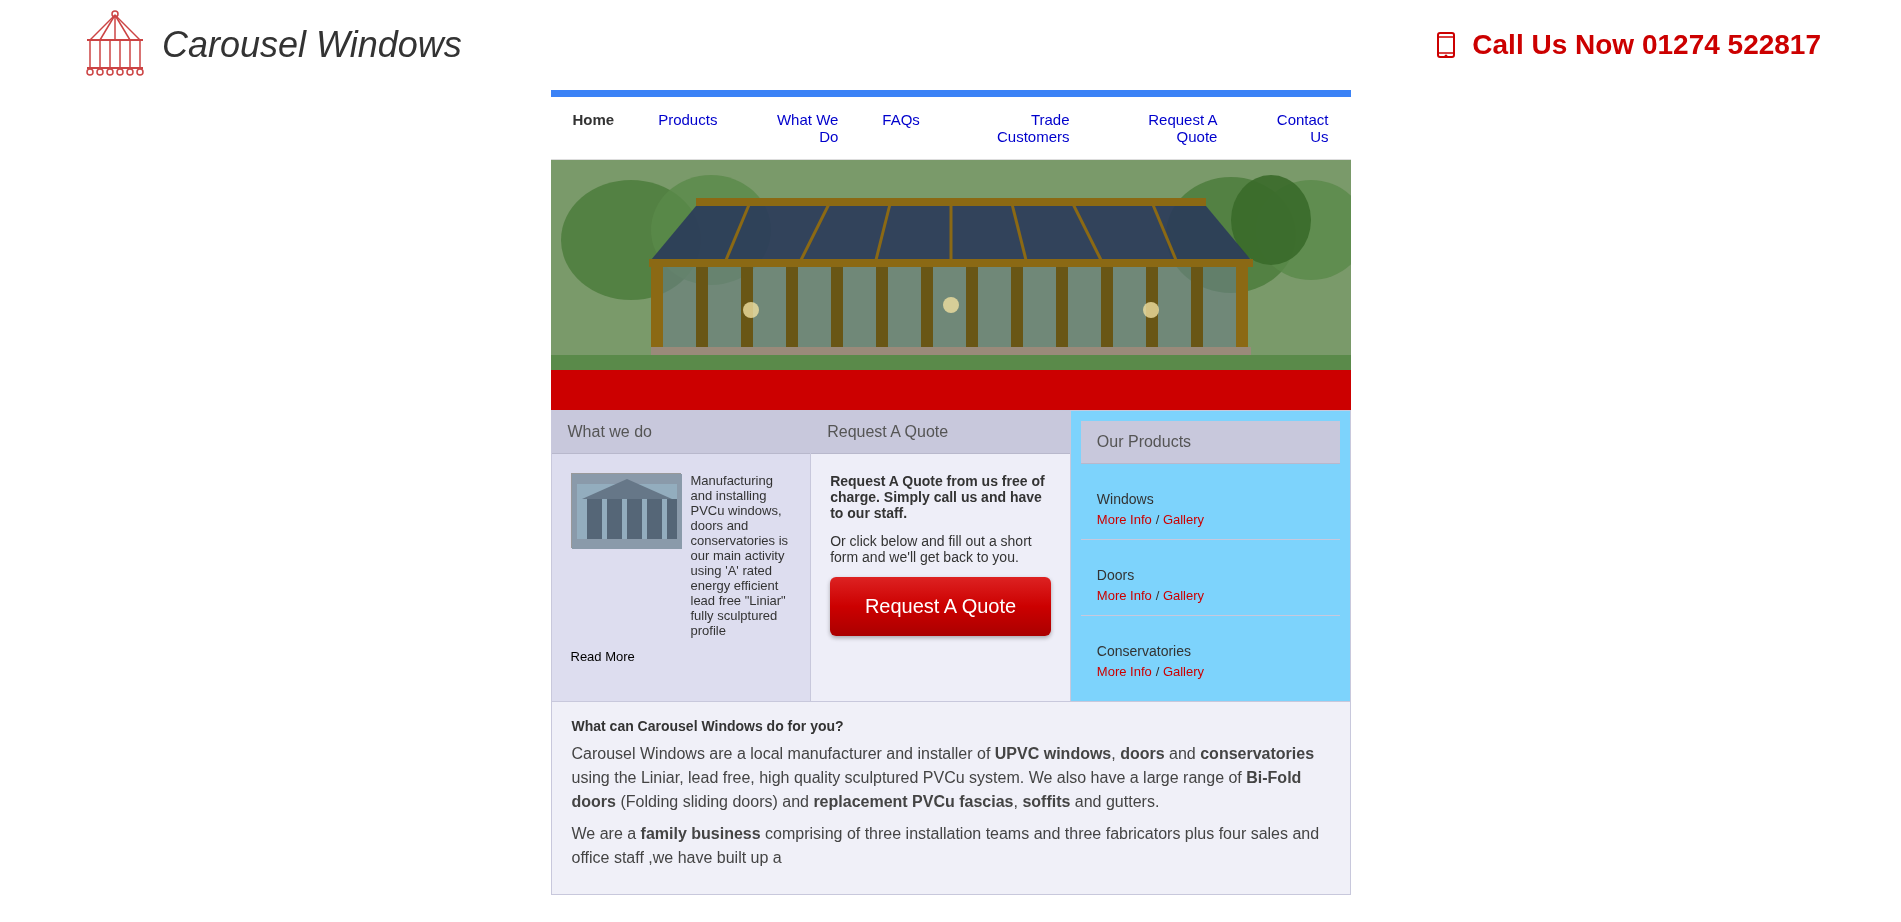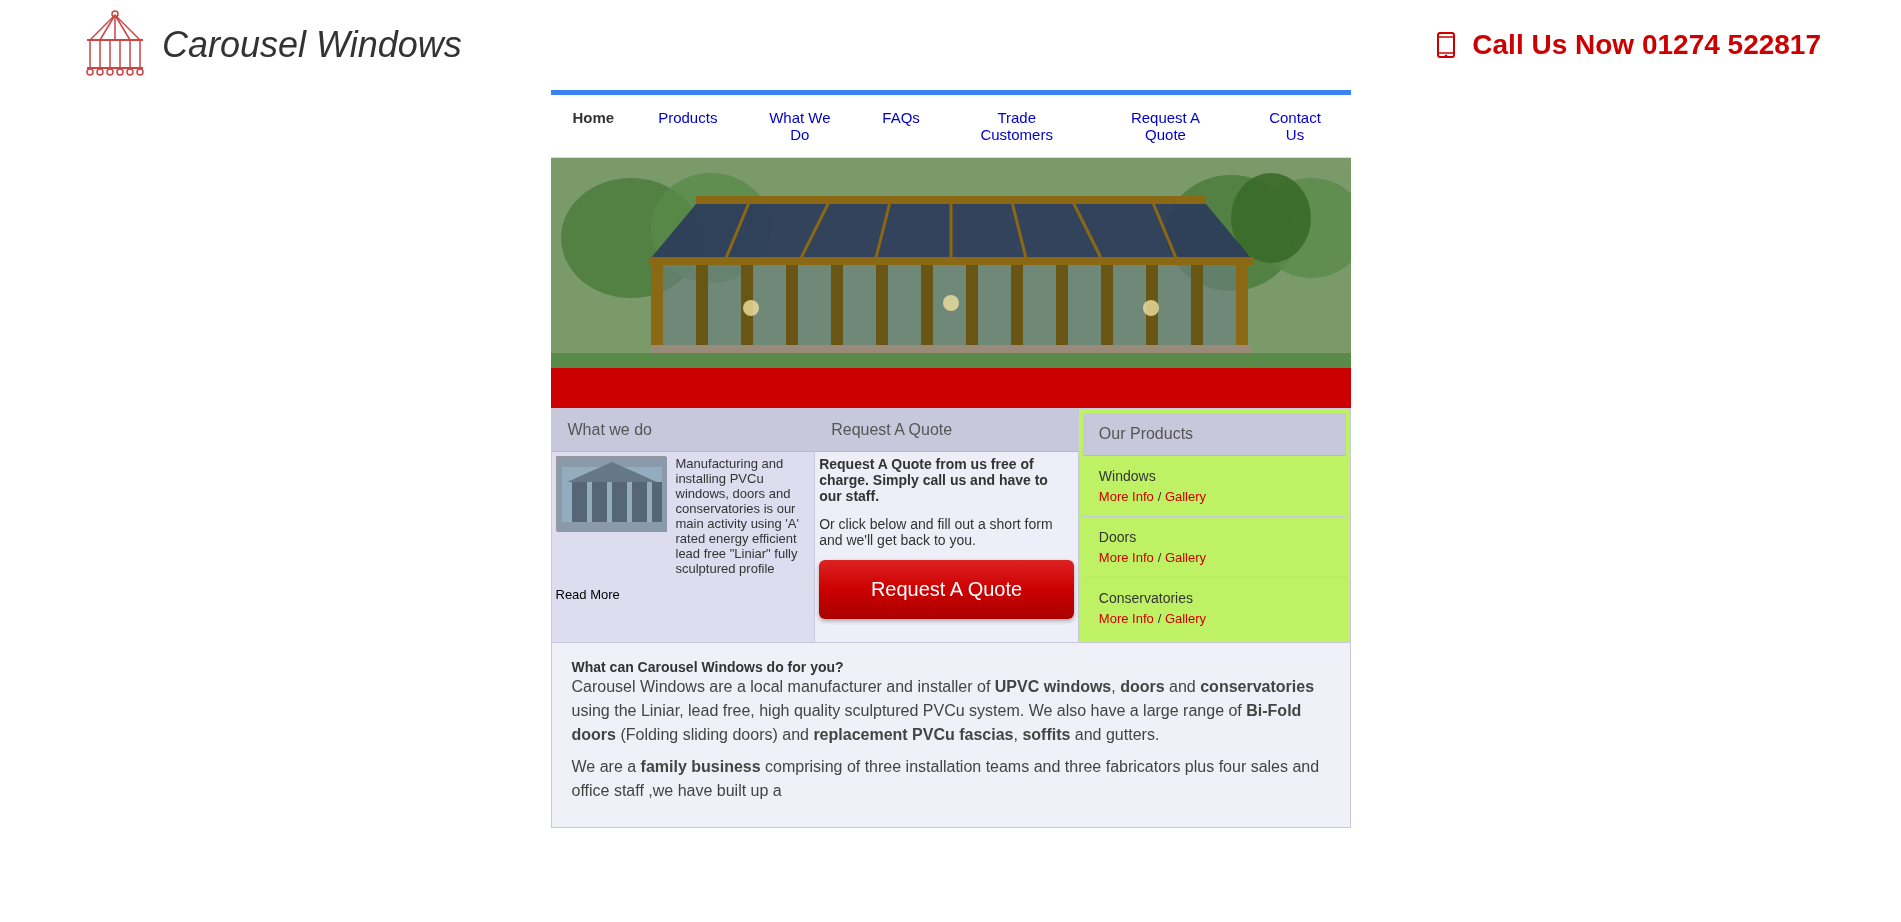--- a/index.html
+++ b/index.html
@@ -35,23 +35,23 @@
     }
     #call-us-text {
       font-size: 28px;
       color: #c00;
       font-weight: bold;
     }
 
     
     #nav {
       background: #fff;
-      border-top: 5px solid #3b82f6;
+      border-top: 7px solid #3b82f6;
       border-bottom: 1px solid #ddd;
-      text-align: center;
+      text-align: right;
       padding: 0;
     }
     #nav ul {
       list-style: none;
       display: inline-flex;
       gap: 0;
       padding: 0;
       margin: 0;
     }
     #nav ul li a {
@@ -97,33 +97,33 @@
     }
     .col-request-quote {
       flex: 1;
       background: #eeeef8;
       border-left: 1px solid #c8c8dc;
       border-right: 1px solid #c8c8dc;
       padding: 0;
     }
     .col-our-products {
       flex: 1;
-      background: #bef264;
-      padding: 4px;
+      background: #7dd3fc;
+      padding: 10px;
     }
     .col-header {
       background: #c8c8dc;
       padding: 12px 16px;
       font-size: 16px;
       color: #555;
       font-weight: normal;
       border-bottom: 1px solid #b8b8cc;
     }
     .col-content {
-      padding: 4px;
+      padding: 19px;
     }
 
     
     .wwd-image-text {
       display: flex;
       gap: 10px;
       margin-bottom: 10px;
     }
     .wwd-thumb {
       width: 110px;
@@ -161,20 +161,21 @@
       cursor: pointer;
       text-align: center;
       margin-top: 10px;
       box-shadow: 0 2px 4px rgba(0,0,0,0.3);
     }
 
     
     .product-item {
       padding: 12px 16px;
       border-bottom: 1px solid #c8c8dc;
+      margin-top: 15px;
     }
     .product-item:last-child { border-bottom: none; }
     .product-name {
       font-size: 14px;
       color: #333;
       display: block;
       margin-bottom: 4px;
     }
     .product-links a {
       color: #c00;
@@ -191,20 +192,21 @@
       width: 800px;
       margin: 0 auto;
       background: #f0f0f8;
       border: 1px solid #c8c8dc;
       border-top: none;
       padding: 16px 20px;
     }
     #bottom-info h3 {
       font-size: 14px;
       color: #333;
+      margin-bottom: 8px;
     }
     #bottom-info p {
       font-size: 16px;
       color: #444;
       line-height: 1.5;
       margin-bottom: 8px;
     }
     #bottom-info strong { font-weight: bold; }
 
     

